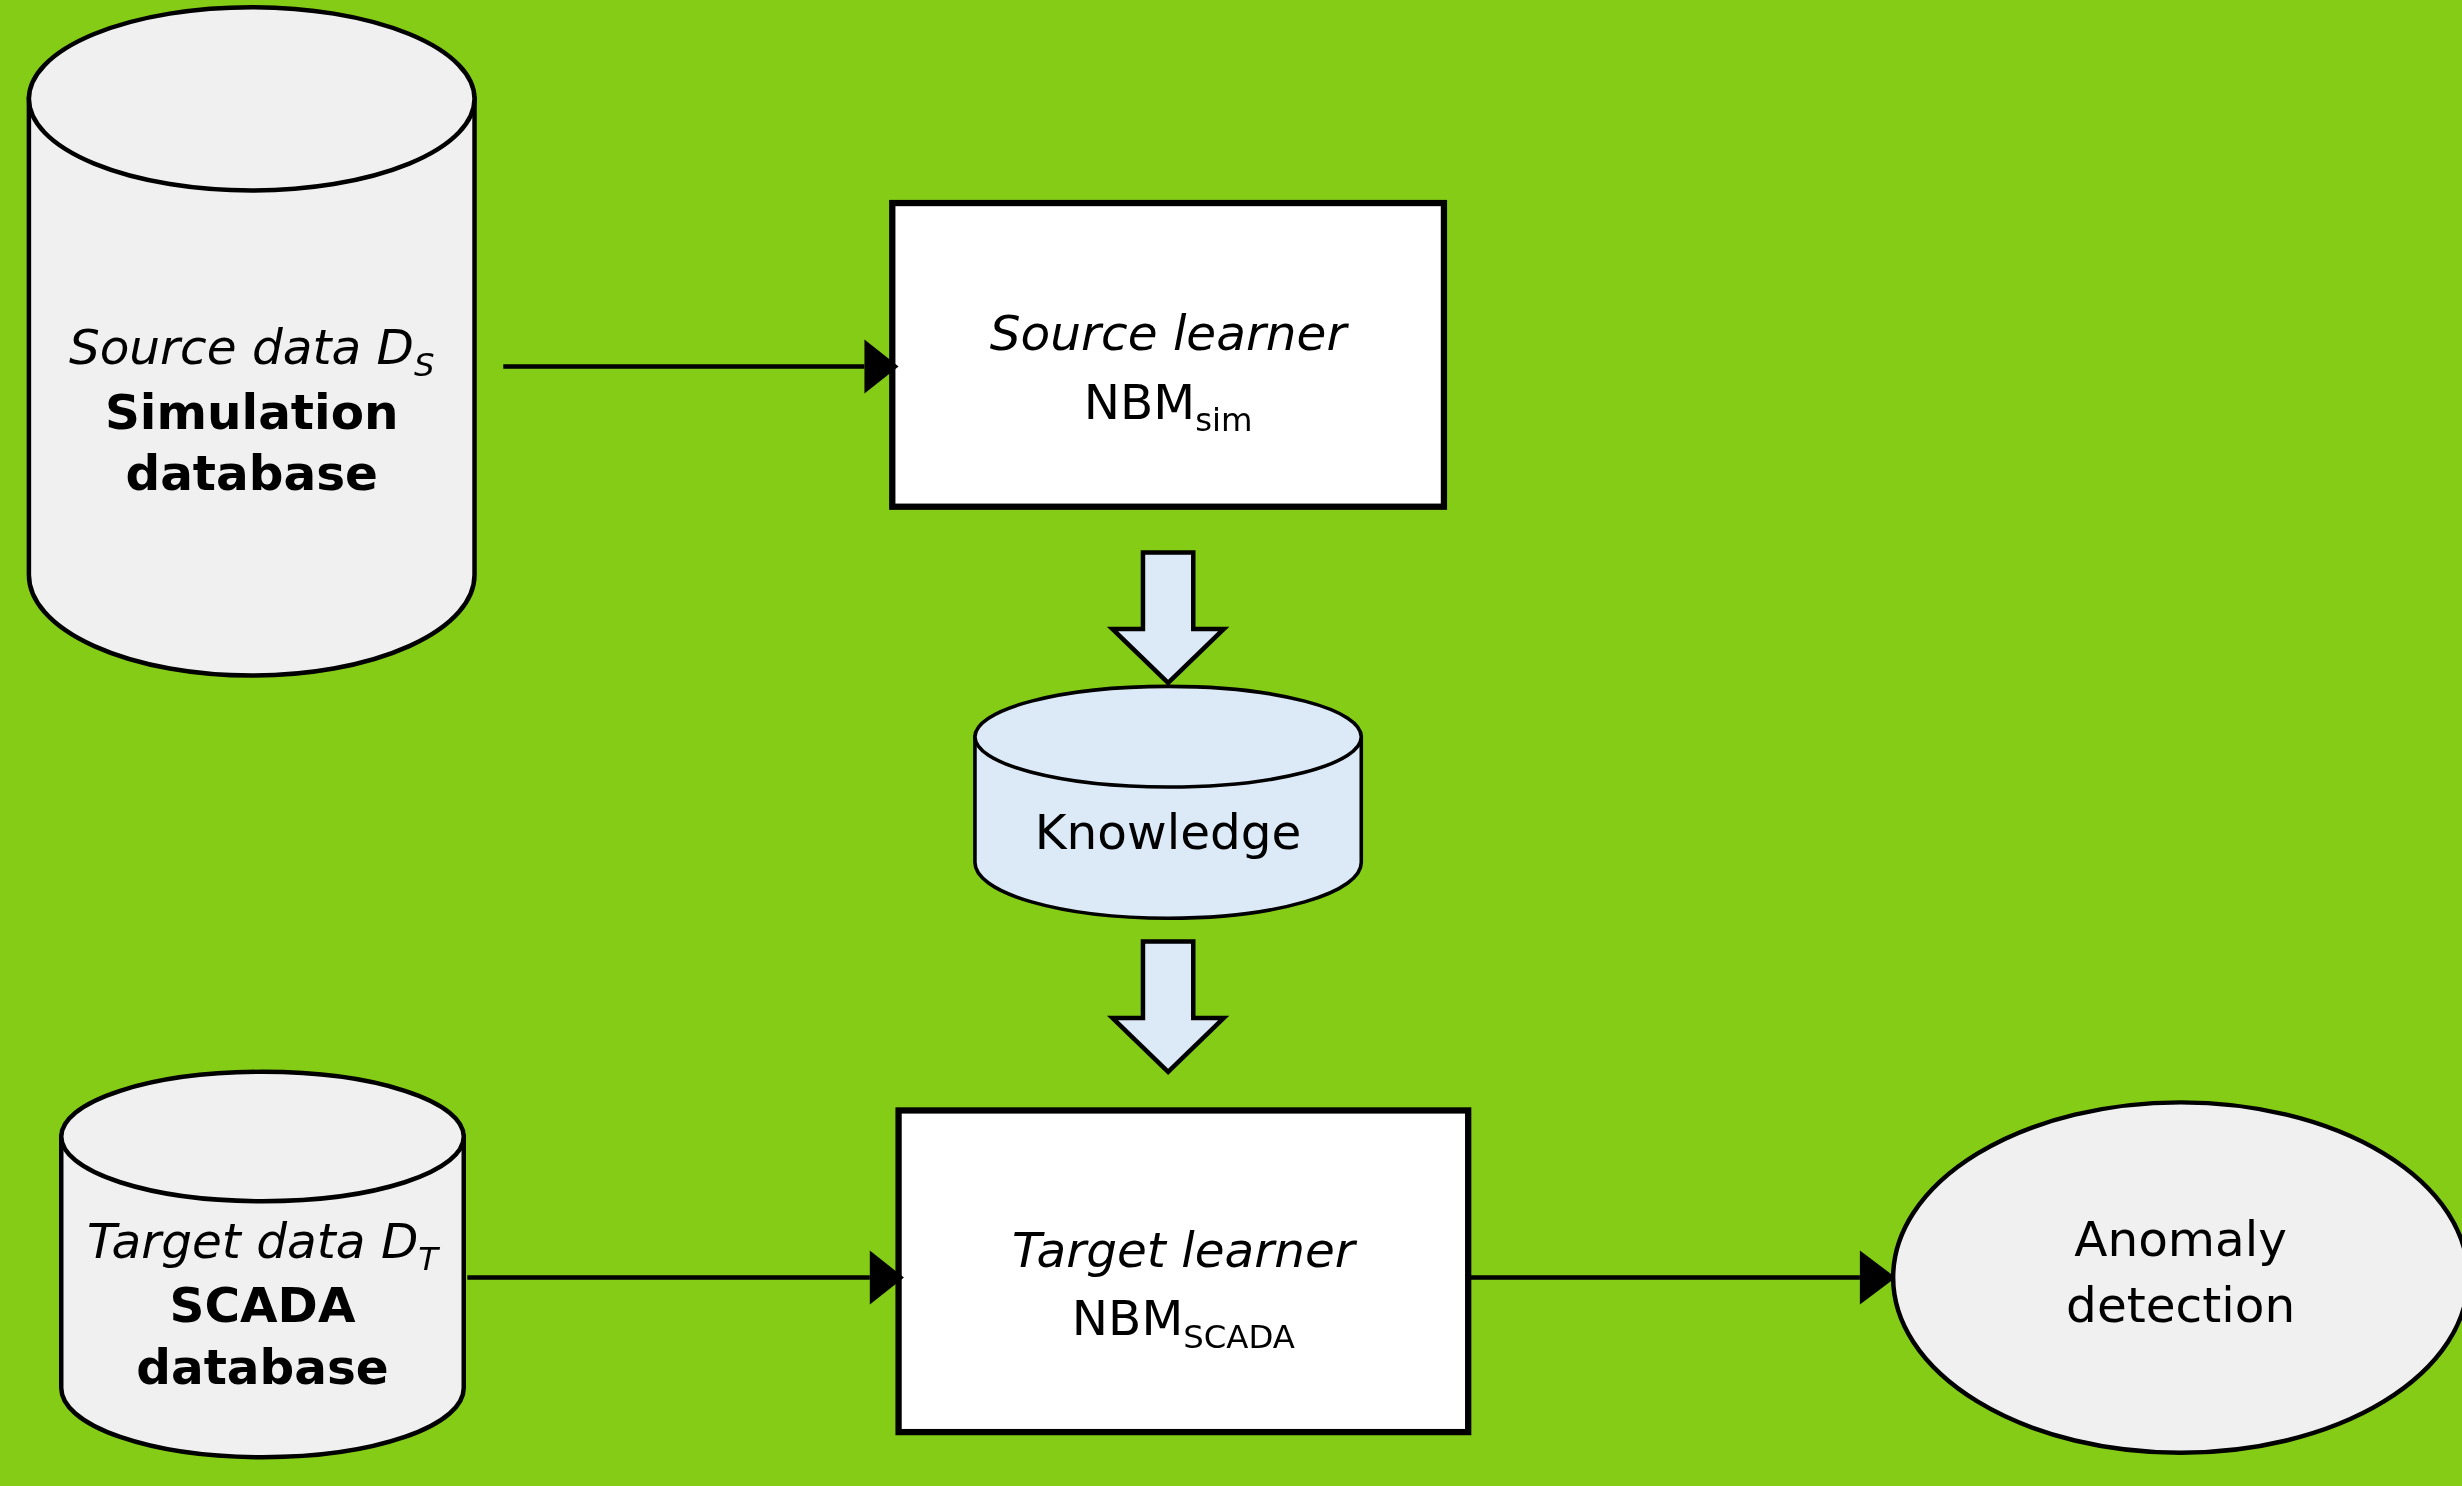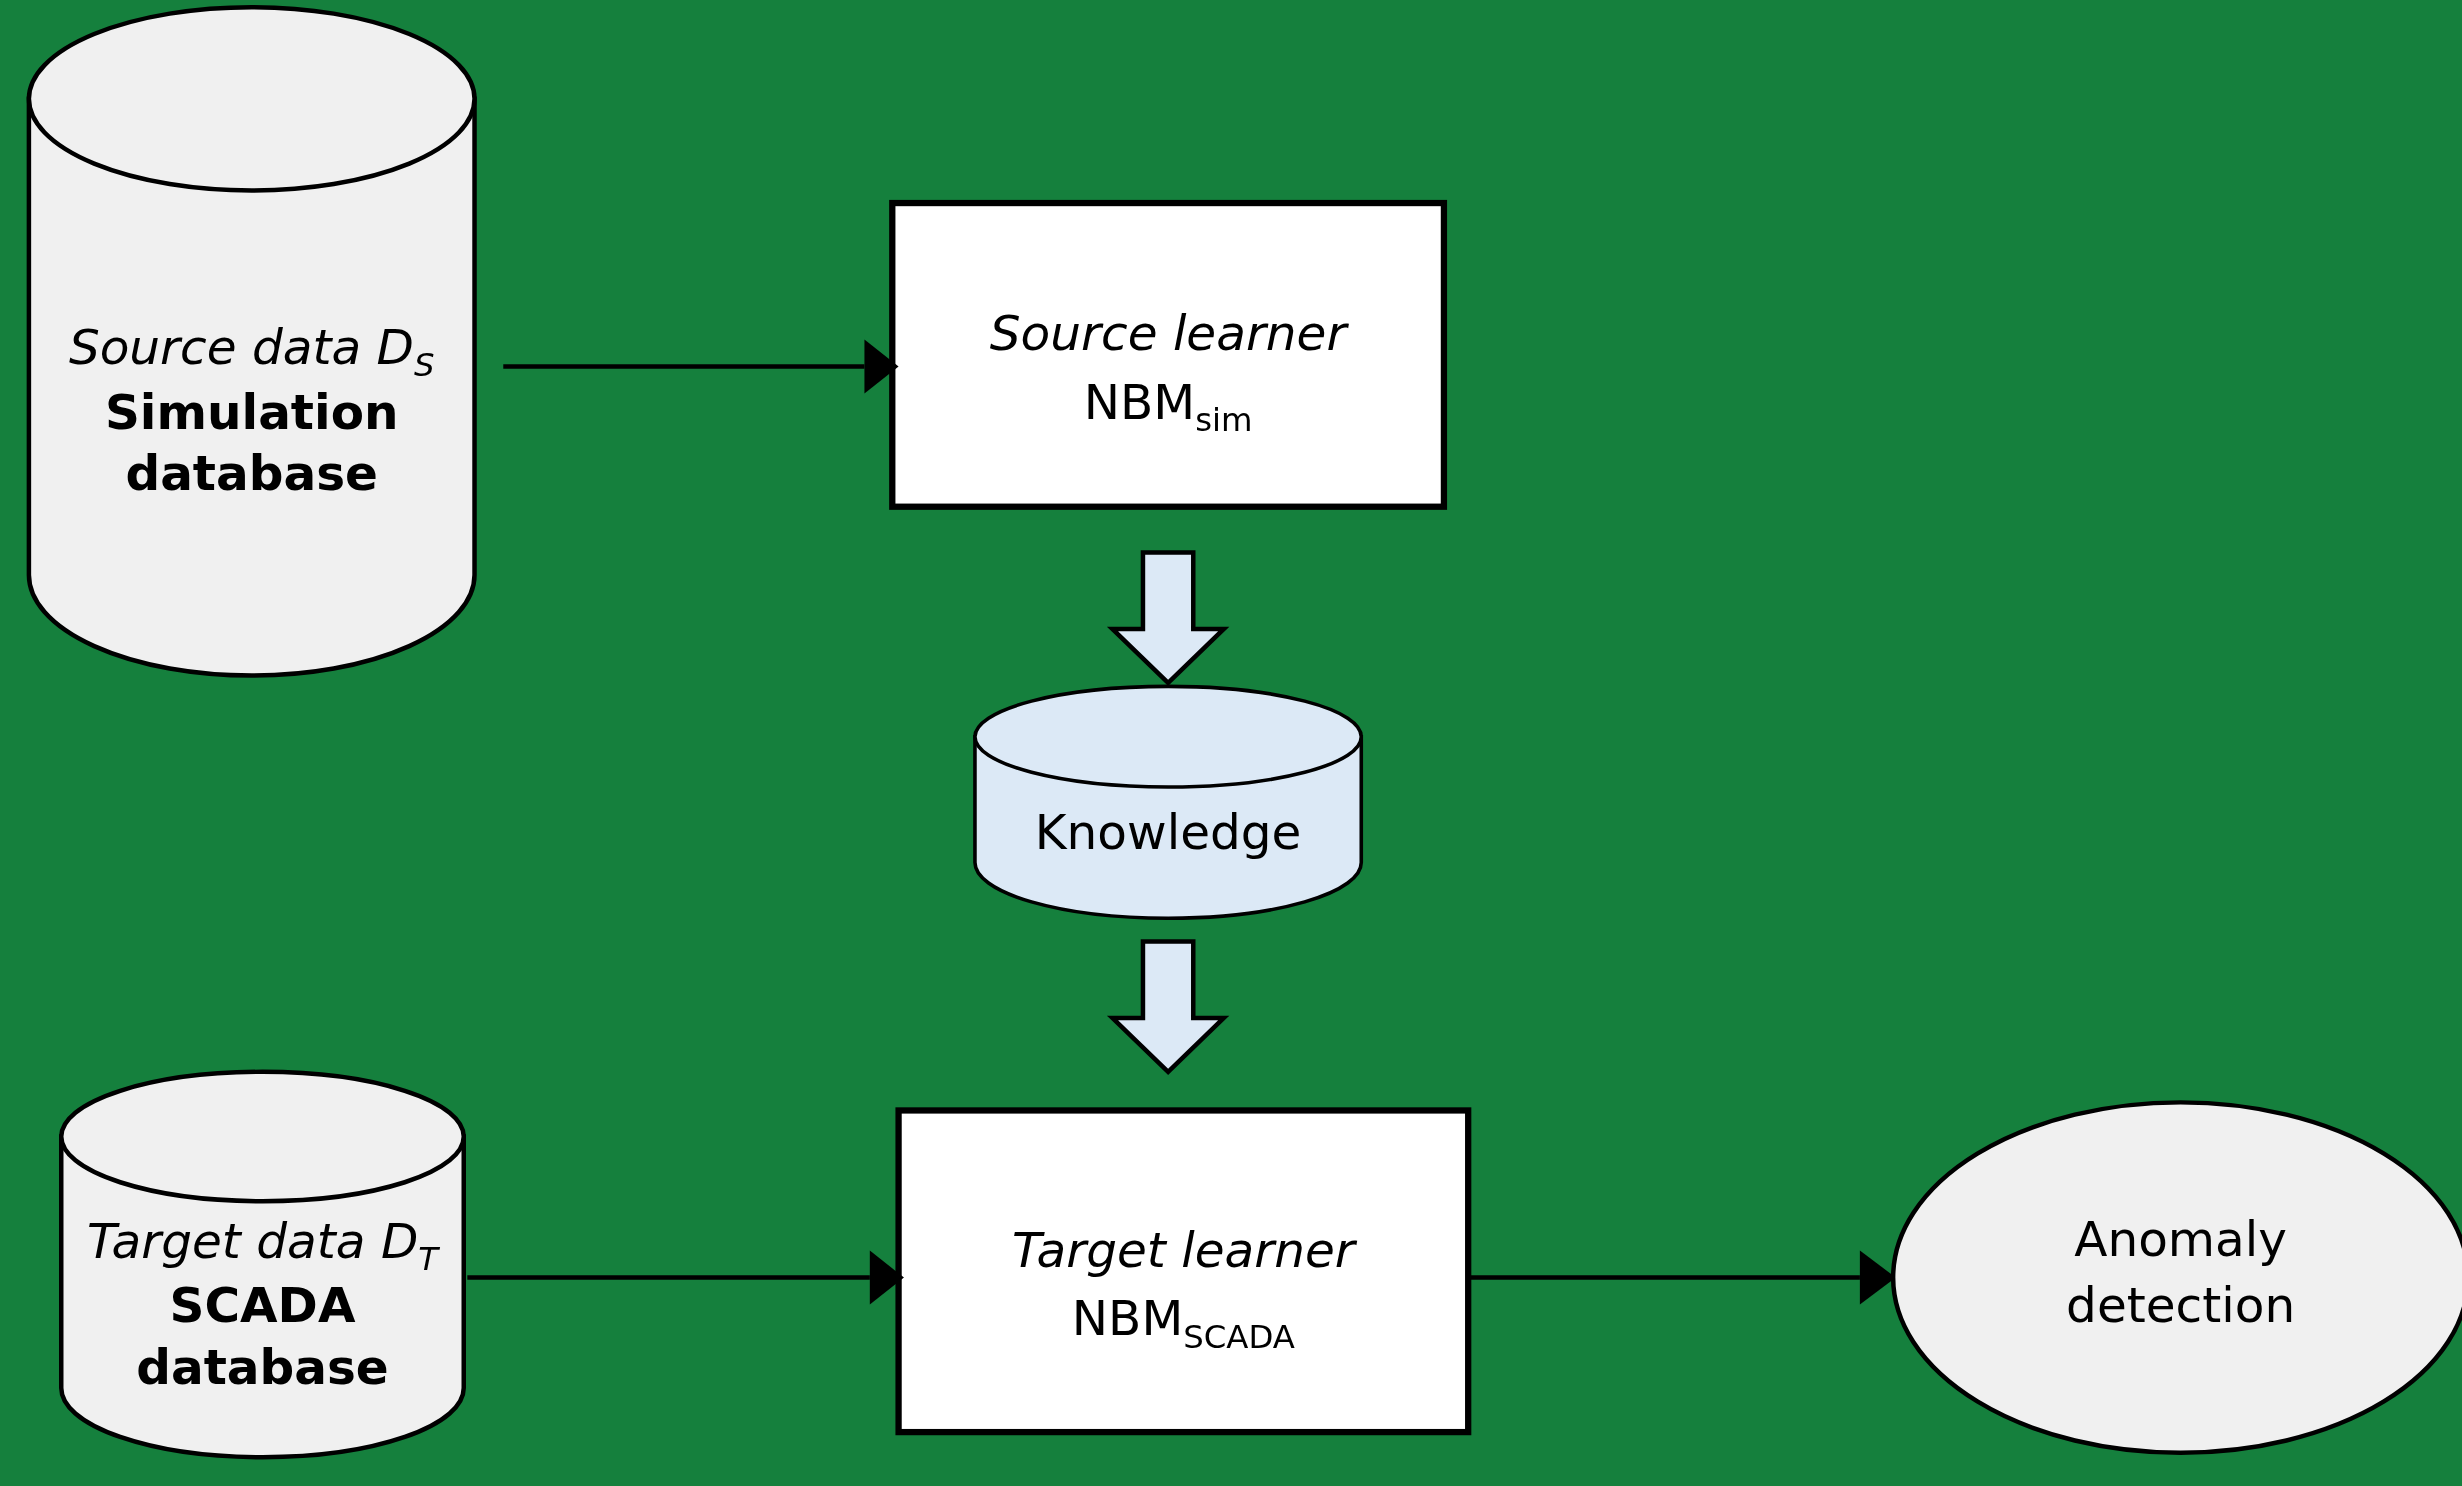--- a/index.html
+++ b/index.html
@@ -10,21 +10,21 @@
   body {
     width: 2462px;
     height: 1486px;
     overflow: hidden;
     font-family: "DejaVu Sans", sans-serif;
   }
   #diagram-root {
     position: relative;
     width: 2462px;
     height: 1486px;
-    background: #15803d;
+    background: #84cc16;
   }
   svg#flow {
     position: absolute;
     top: 0;
     left: 0;
     width: 2462px;
     height: 1486px;
     display: block;
   }
   .shape-stroke {

